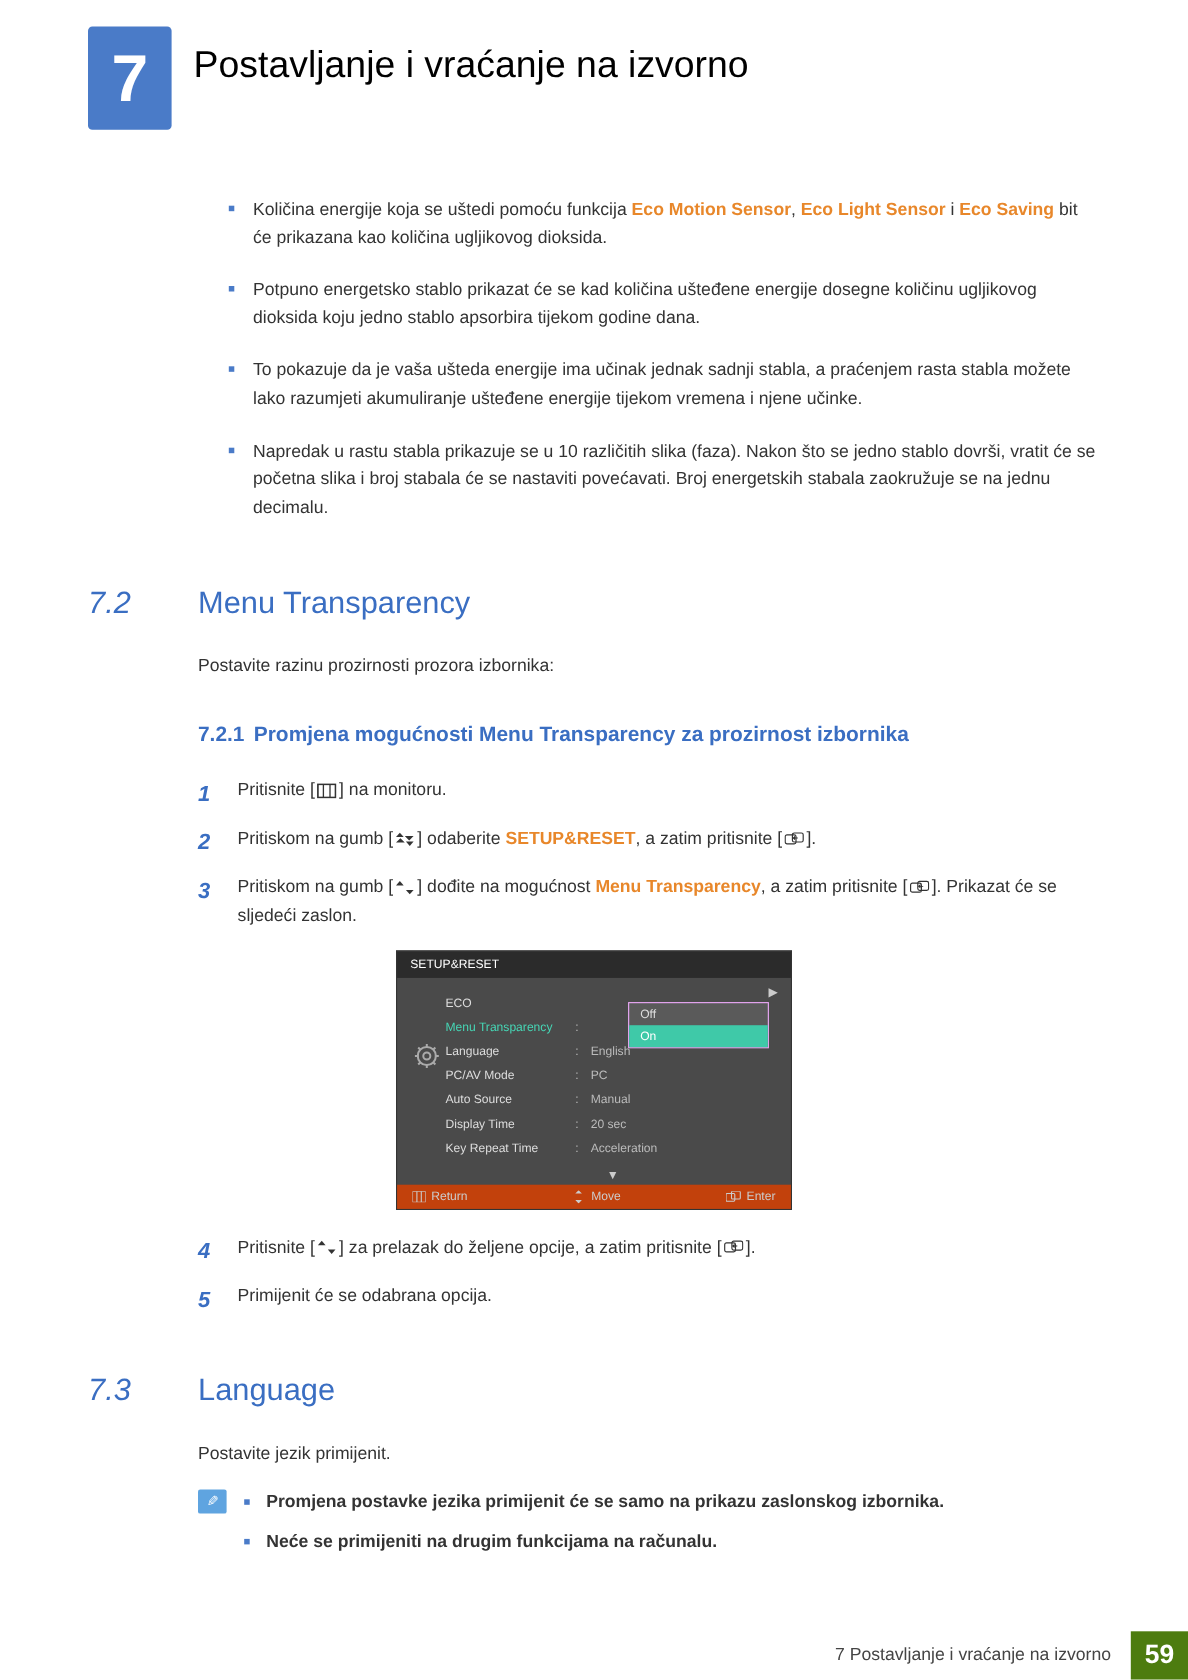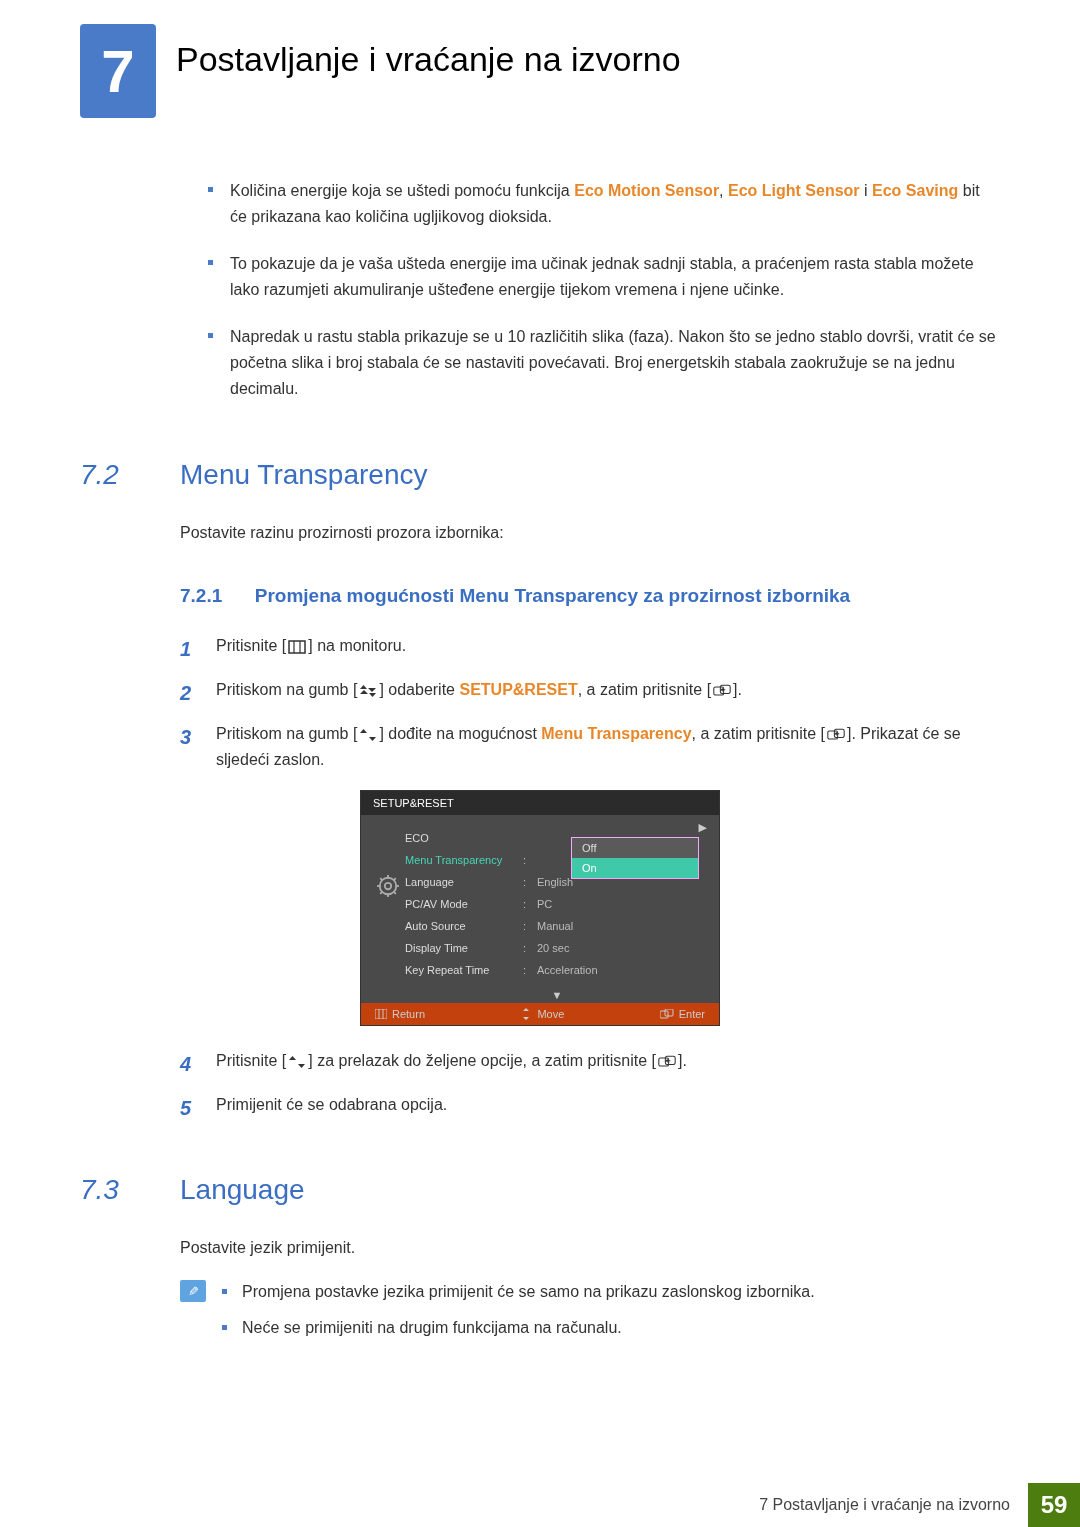--- a/index.html
+++ b/index.html
@@ -91,21 +91,21 @@
   }
   .subsection-row {
     margin-left: 100px;
     margin-bottom: 26px;
   }
   .subsection-row .subnum, .subsection-row .subtitle {
     color: #3a6ec2;
     font-size: 19px;
     font-weight: bold;
   }
-  .subsection-row .subnum { margin-right: 28px; }
+  .subsection-row .subnum { margin-right: 4px; }
   .steps {
     margin-left: 100px;
     list-style: none;
   }
   .steps li {
     display: flex;
     gap: 18px;
     margin-bottom: 12px;
     font-size: 16px;
     line-height: 1.6;
@@ -222,21 +222,21 @@
     flex-shrink: 0;
     border-radius: 2px;
     position: relative;
   }
   .note-icon::after {
     content: "✎";
     color: #fff;
     font-size: 13px;
     transform: scaleX(-1);
   }
-  .note-list { flex: 1; list-style: none; }
+  .note-list { flex: 1; list-style: none; font-weight: bold; }
   .note-list li {
     position: relative;
     padding-left: 20px;
     margin-bottom: 12px;
     font-size: 16px;
     line-height: 1.5;
   }
   .note-list li::before {
     content: "";
     position: absolute;
@@ -282,20 +282,21 @@
   <div class="chapter-header">
     <div class="chapter-badge">7</div>
     <div class="chapter-title">Postavljanje i vraćanje na izvorno</div>
   </div>
 
   <div class="top-bullets">
     <ul>
       <li>
         <span>Količina energije koja se uštedi pomoću funkcija </span><span class="highlight">Eco Motion Sensor</span><span>, </span><span class="highlight">Eco Light Sensor</span><span> i </span><span class="highlight">Eco Saving</span><span> bit će prikazana kao količina ugljikovog dioksida.</span>
       </li>
+      <li>Potpuno energetsko stablo prikazat će se kad količina ušteđene energije dosegne količinu ugljikovog dioksida koju jedno stablo apsorbira tijekom godine dana.</li>
       <li>To pokazuje da je vaša ušteda energije ima učinak jednak sadnji stabla, a praćenjem rasta stabla možete lako razumjeti akumuliranje ušteđene energije tijekom vremena i njene učinke.</li>
       <li>Napredak u rastu stabla prikazuje se u 10 različitih slika (faza). Nakon što se jedno stablo dovrši, vratit će se početna slika i broj stabala će se nastaviti povećavati. Broj energetskih stabala zaokružuje se na jednu decimalu.</li>
     </ul>
   </div>
 
   <div class="section-block">
     <div class="section-row">
       <div class="section-num">7.2</div>
       <div class="section-title">Menu Transparency</div>
     </div>

